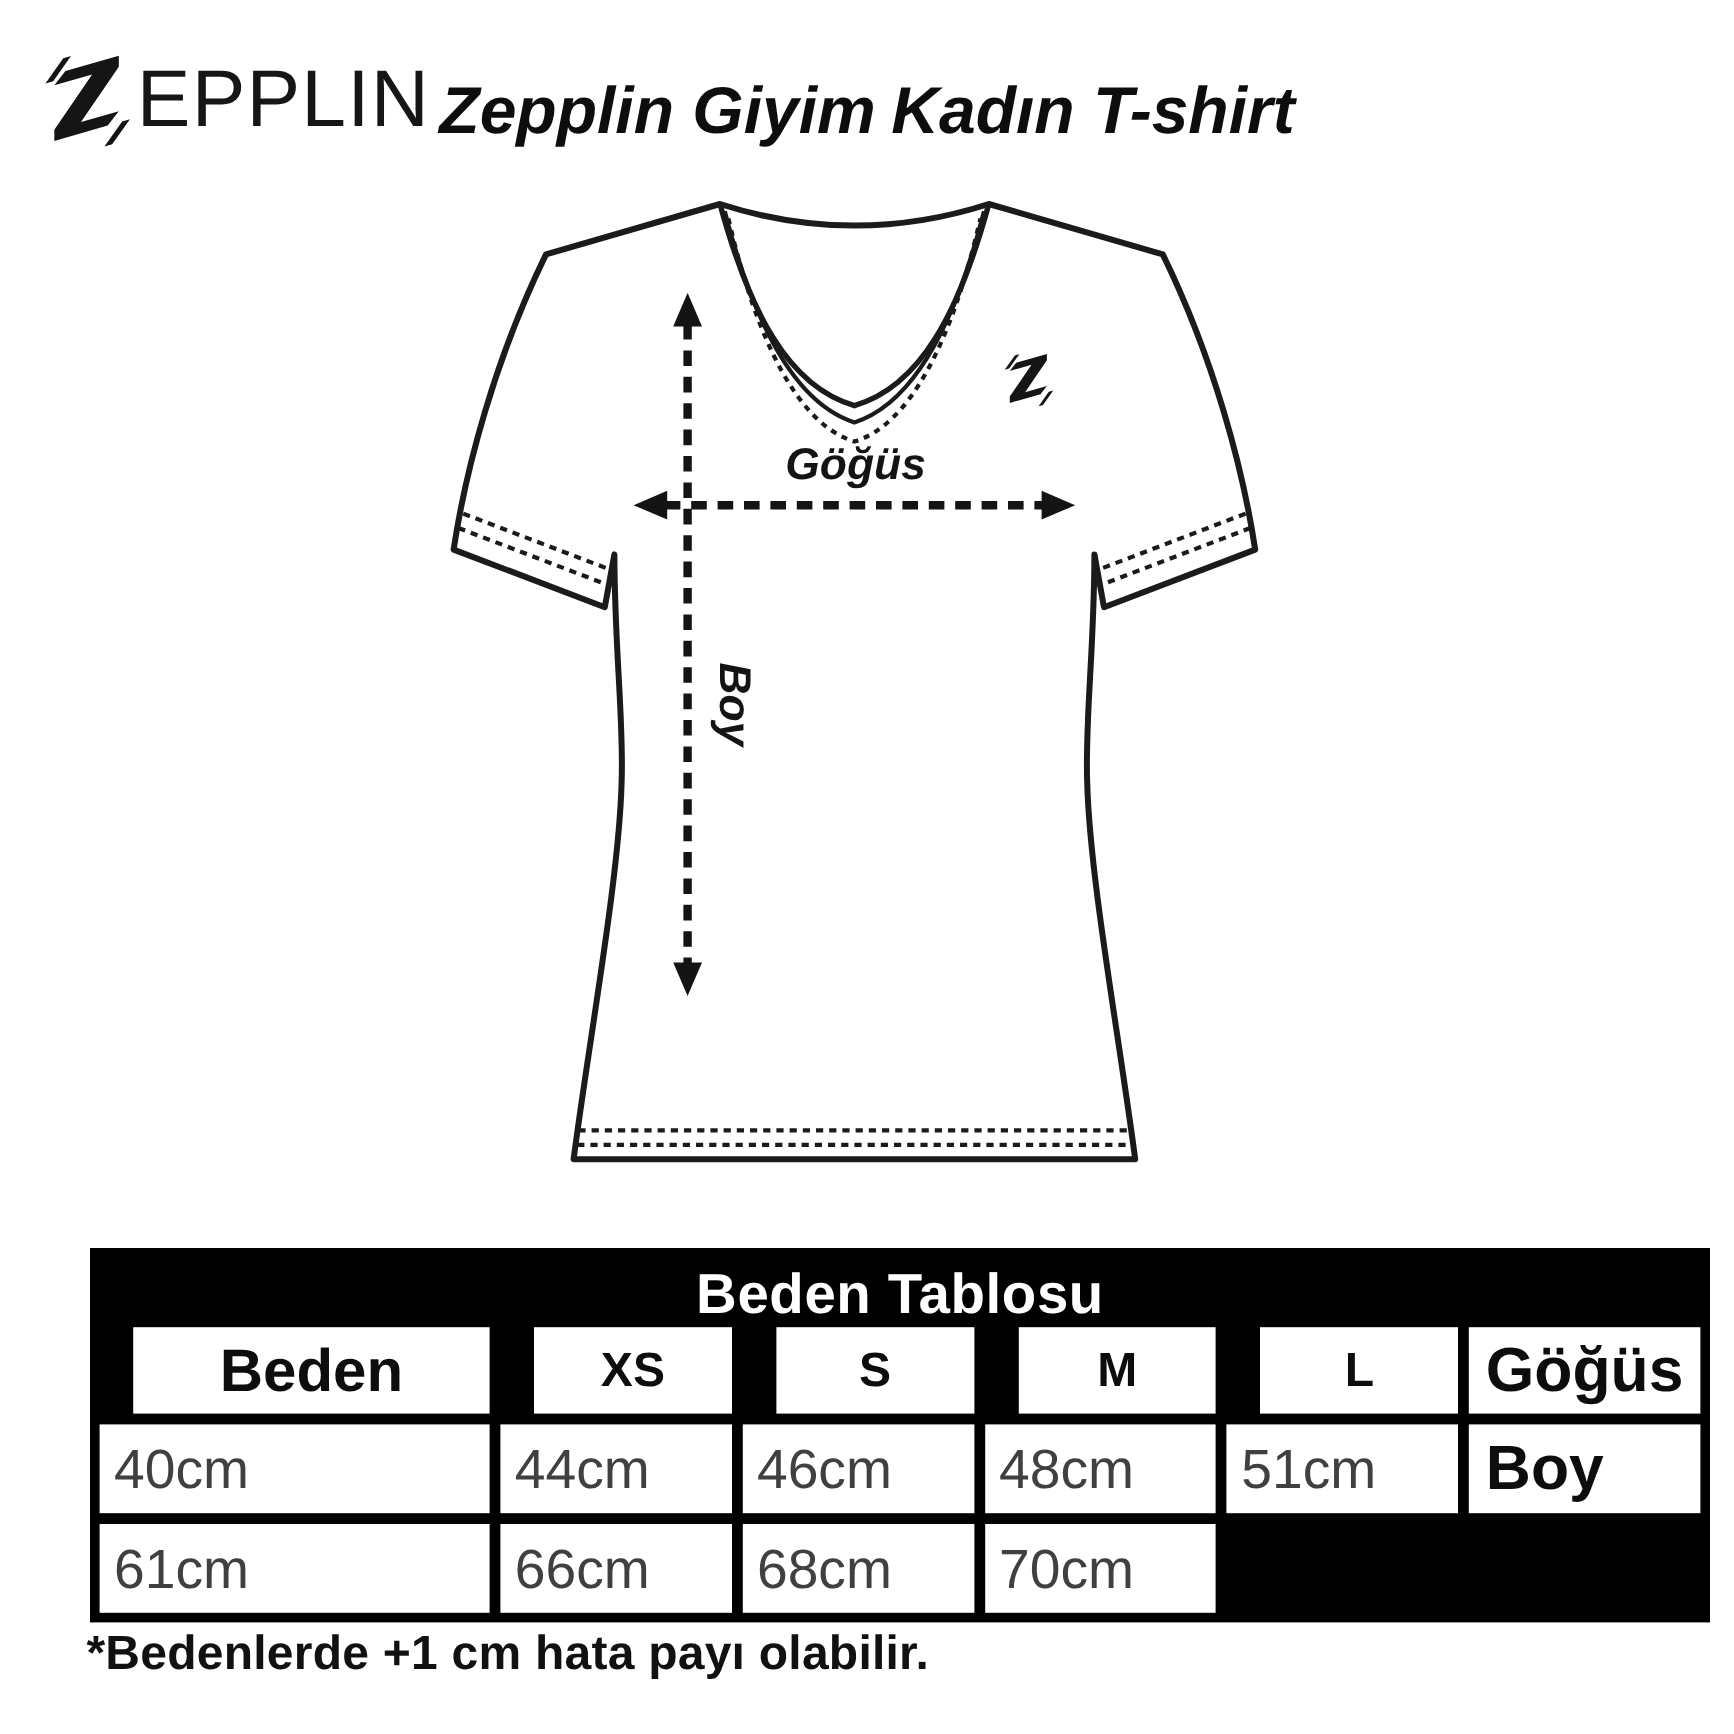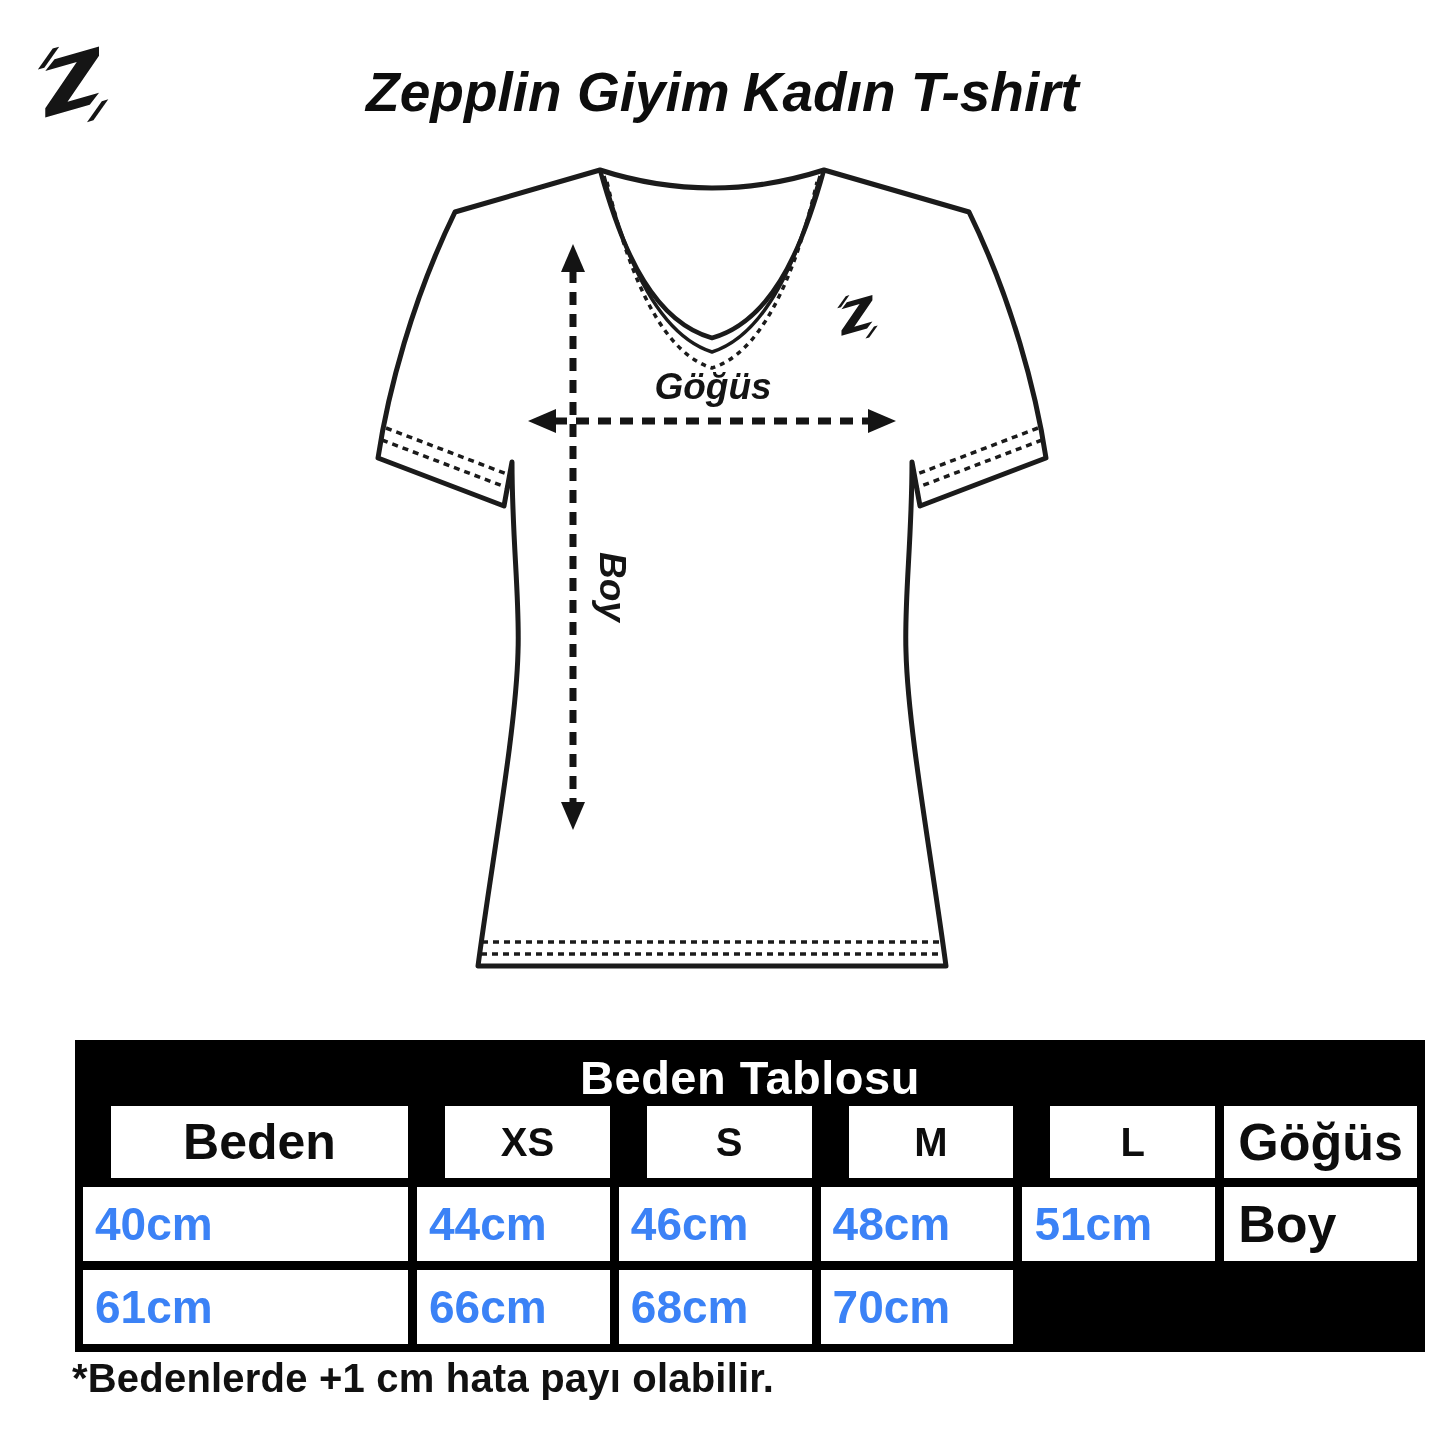--- a/index.html
+++ b/index.html
@@ -34,21 +34,21 @@
     color:#ffffff;font-size:47px;font-weight:700;letter-spacing:0.5px;
   }
   .grid{
     display:grid;grid-template-columns:325px repeat(5,1fr);
     grid-template-rows:72px 74px 74px;gap:9px;background:#000000;
   }
   .cell{background:#ffffff;display:flex;align-items:center;box-sizing:border-box;color:#0d0d0d;}
   .th{justify-content:center;font-weight:700;font-size:40px;margin-left:28px;}
   .th-beden{font-size:50px;}
   .rl{font-weight:700;font-size:52px;padding-left:14px;justify-content:flex-start;}
-  .val{font-weight:700;font-size:46px;padding-left:12px;justify-content:flex-start;color:#3b82f6;}
+  .val{font-weight:400;font-size:46px;padding-left:12px;justify-content:flex-start;color:#404040;}
   
   .footnote{
     position:absolute;left:72px;top:1356px;margin:0;
     font-size:40px;font-weight:700;color:#111111;letter-spacing:0.2px;
   }
 </style>
 </head>
 <body>
 
 <svg width="0" height="0" style="position:absolute" aria-hidden="true">
@@ -58,20 +58,21 @@
       <path d="M20,12 L68,12 L68,22 L34,62 L68,62 L58,72 L10,72 L10,62 L44,22 L10,22 Z"></path>
       <path d="M55,90 L71,72 L78,72 L62,90 Z"></path>
     </g>
   </symbol>
 </svg>
 
 <div class="logo">
   <svg viewBox="0 0 82 90" width="76" height="84">
     <use href="#zmark"></use>
   </svg>
+  <span class="wordmark">EPPLIN</span>
 </div>
 
 <h1 class="page-title">
   <span class="t-reg">Zepplin Giyim</span><span class="t-bold">Kadın T-shirt</span>
 </h1>
 
 <figure class="shirt">
   <svg viewBox="370 128 700 882">
 
     <path d="M455,212

